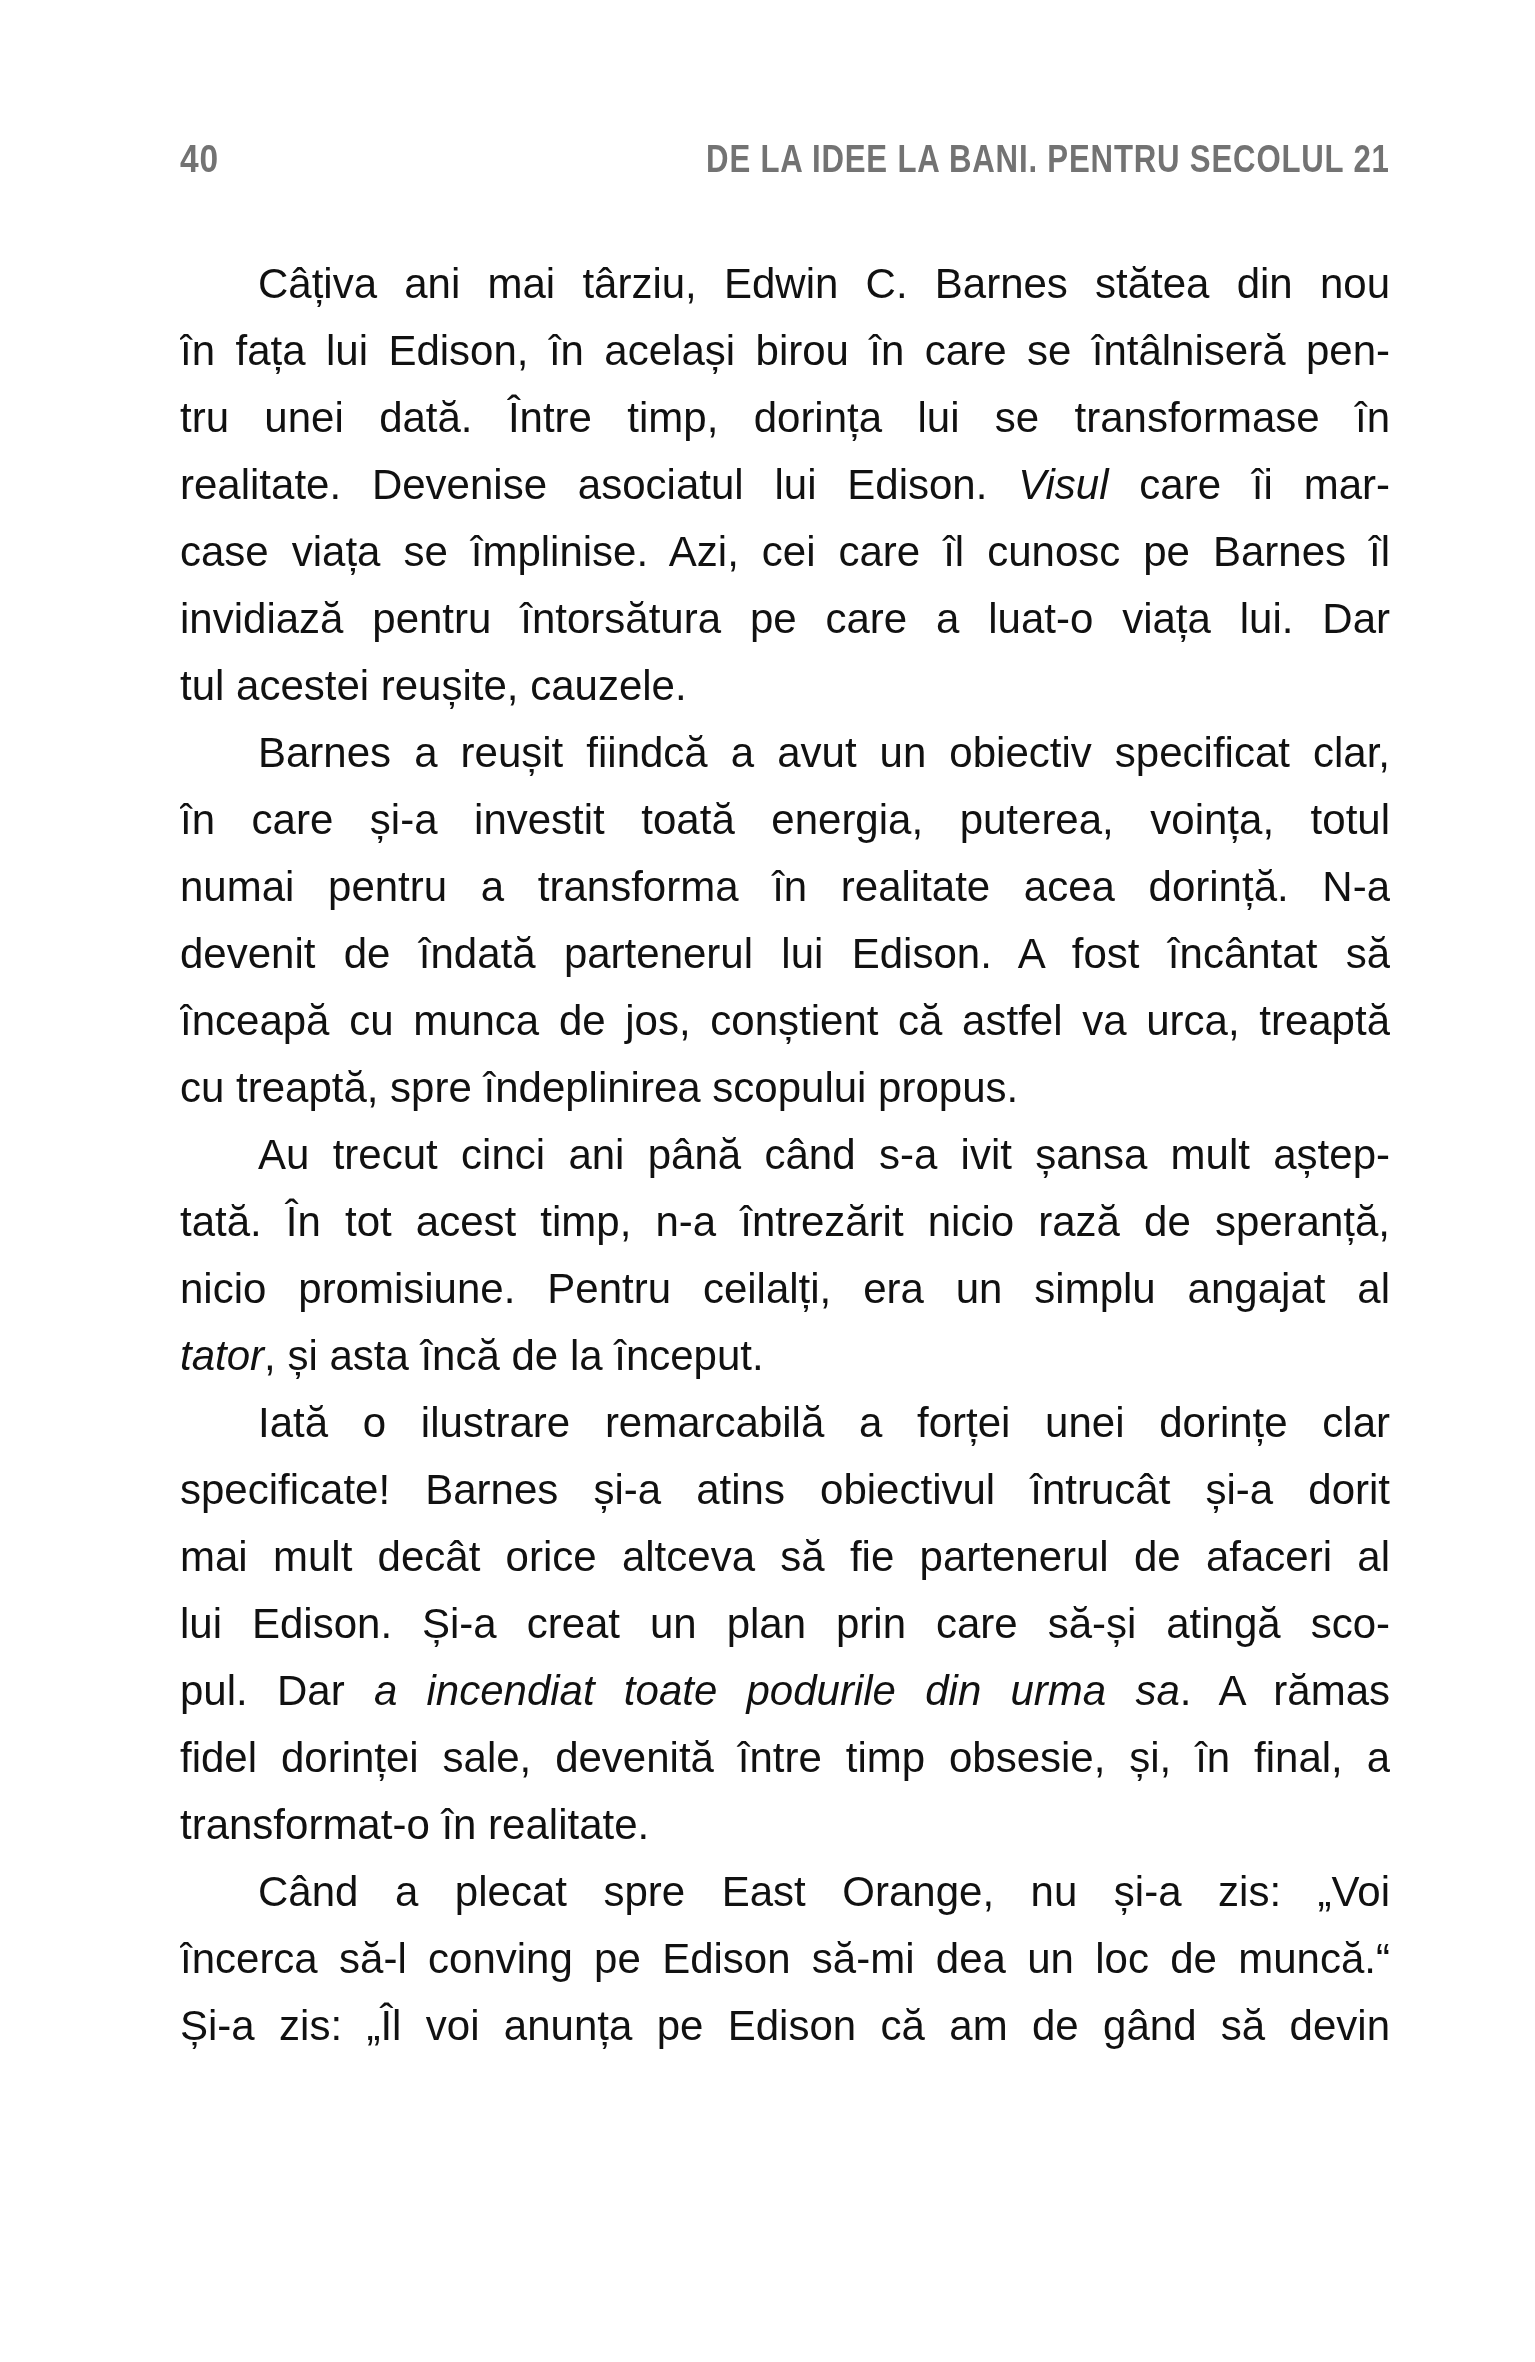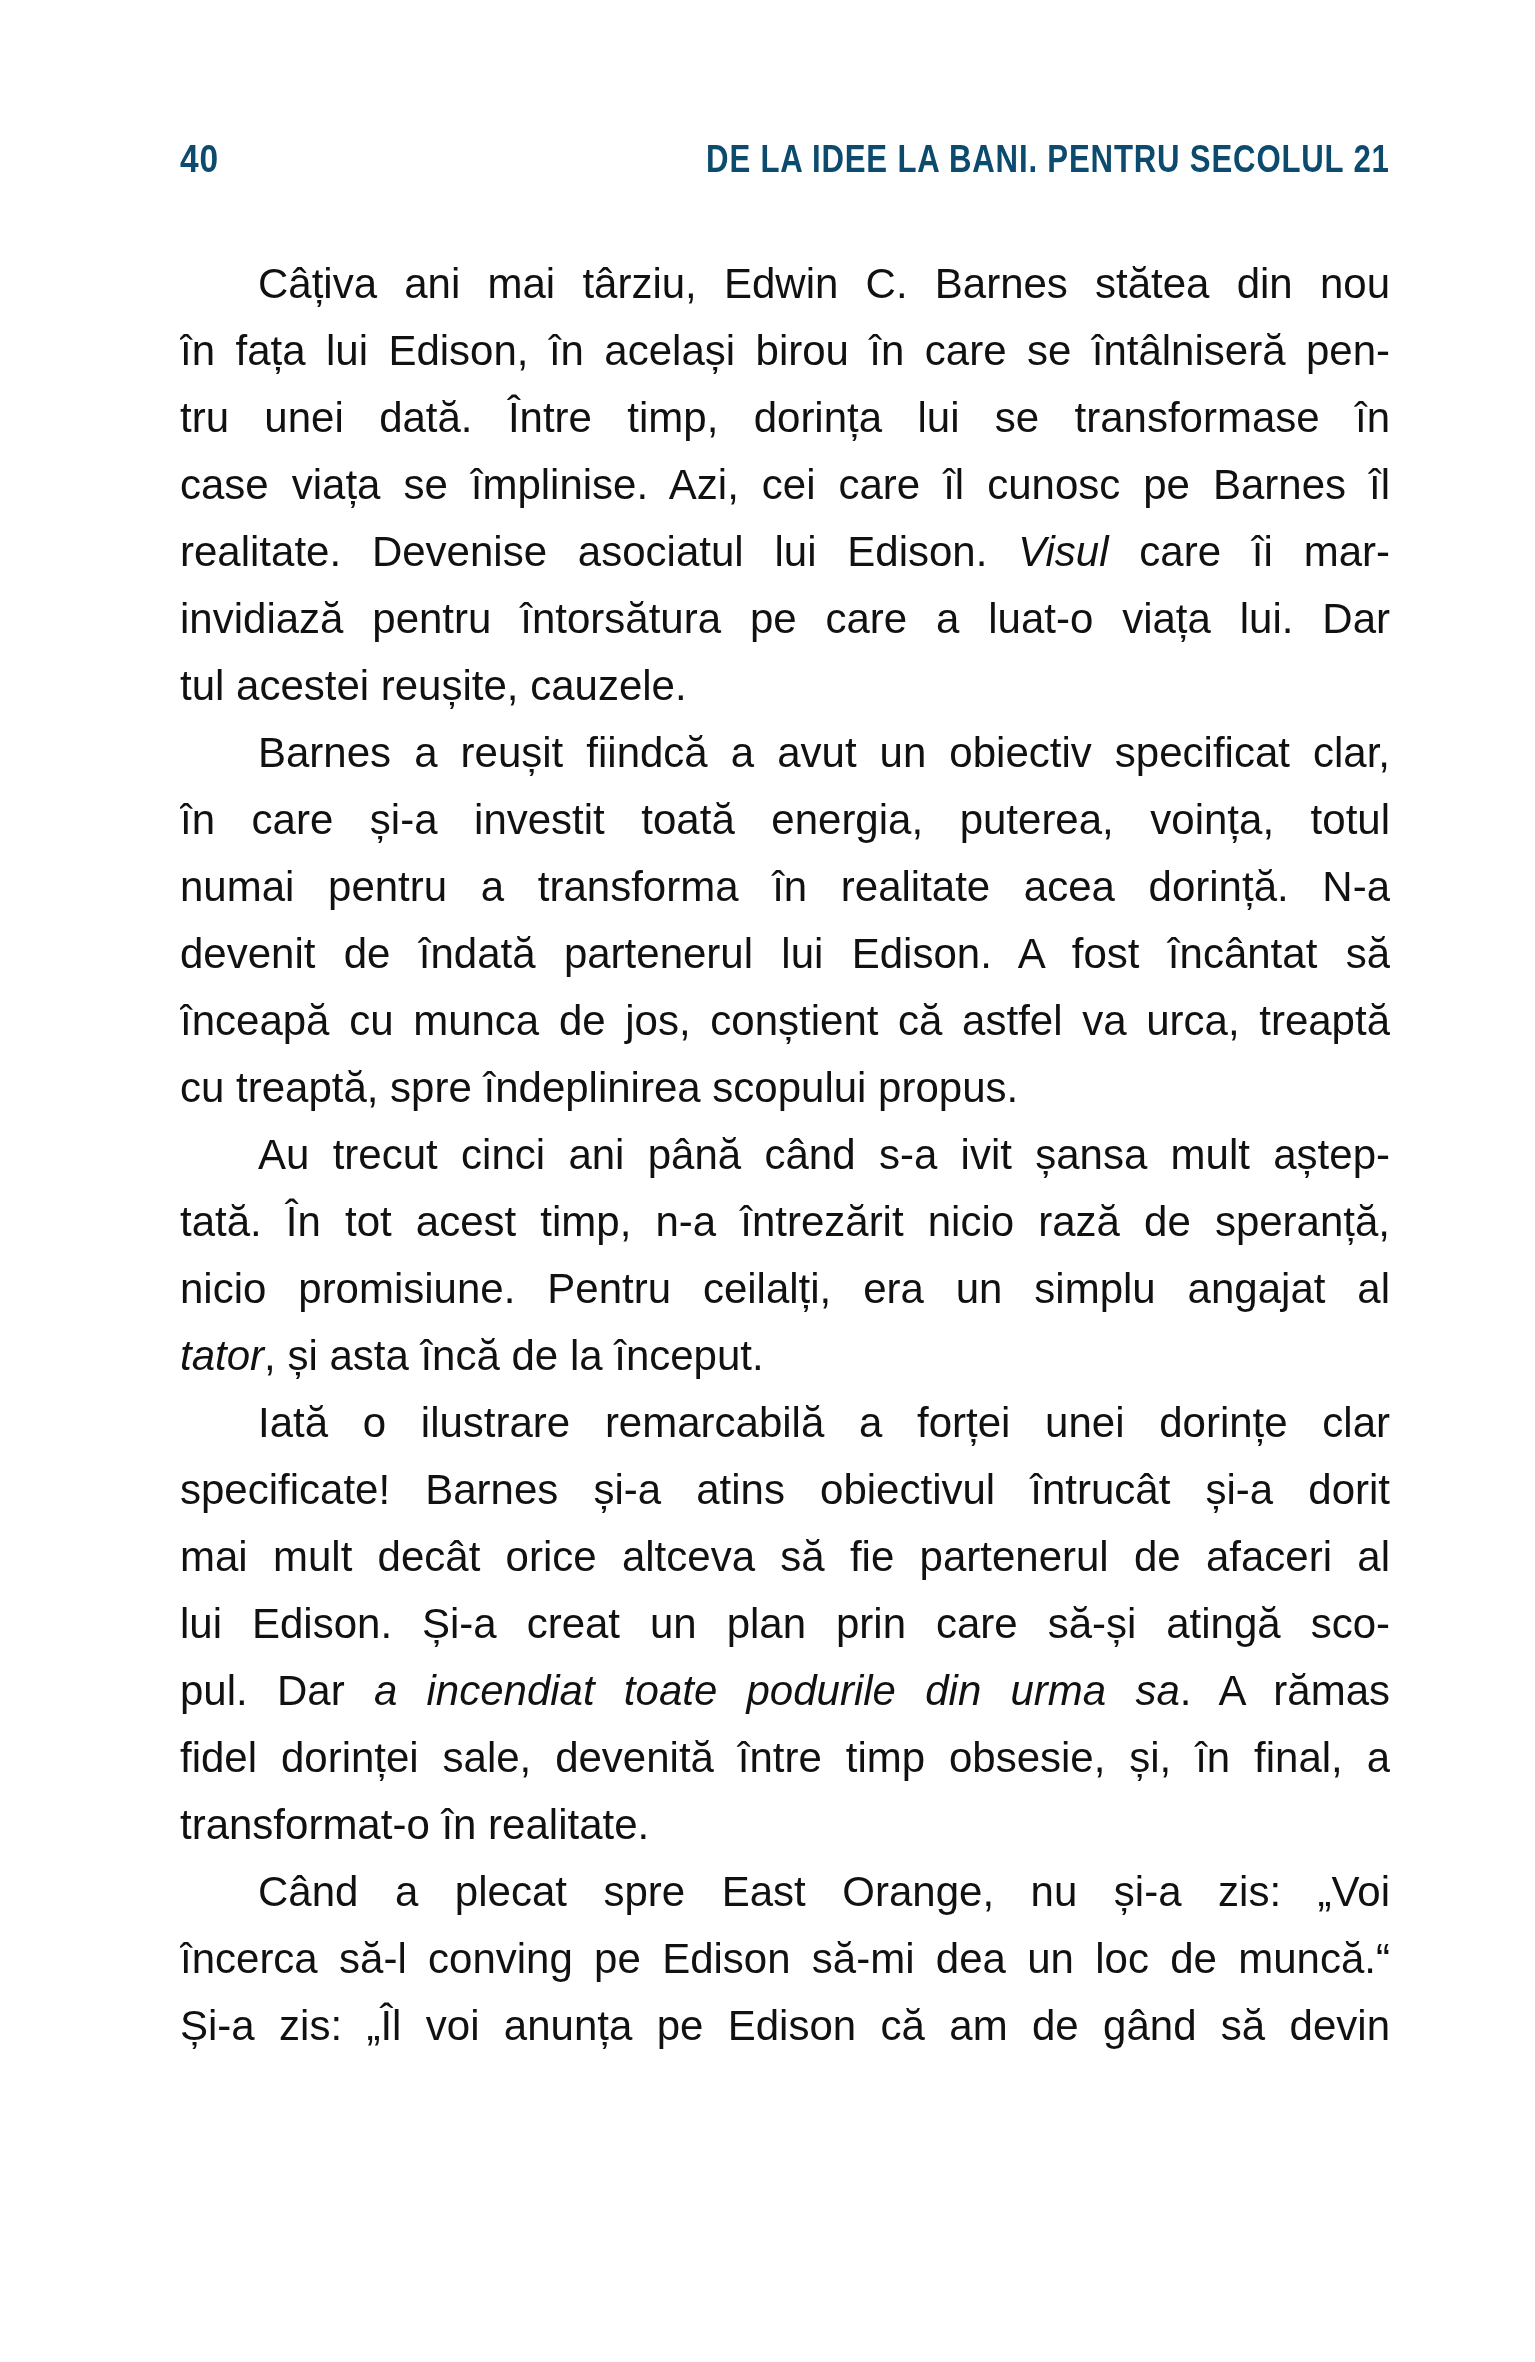--- a/index.html
+++ b/index.html
@@ -14,21 +14,21 @@
     overflow: hidden;
   }
   .running-header {
     margin-left: 180px;
     margin-right: 145px;
     display: flex;
     justify-content: space-between;
     align-items: baseline;
     font-family: "Liberation Sans", sans-serif;
     font-weight: 700;
-    color: #0c4a6e;
+    color: #737373;
     height: 44px;
   }
   .pagenum {
     display: inline-block;
     font-size: 38px;
     transform: scaleX(0.88);
     transform-origin: 0 50%;
     letter-spacing: 1px;
   }
   .runtitle {
@@ -68,22 +68,22 @@
 
 <div class="page">
   <div class="running-header">
     <span class="pagenum">40</span>
     <span class="runtitle">DE LA IDEE LA BANI. PENTRU SECOLUL 21</span>
   </div>
   <div class="body-text" id="body-text">
       <div class="line indent"><span>Câțiva ani mai târziu, Edwin C. Barnes stătea din nou</span></div>
       <div class="line"><span>în fața lui Edison, în același birou în care se întâlniseră pen-</span></div>
       <div class="line"><span>tru unei dată. Între timp, dorința lui se transformase în</span></div>
+      <div class="line"><span>realitate. Devenise asociatul lui Edison. </span><span class="it">Visul</span><span> care îi mar-</span></div>
       <div class="line"><span>case viața se împlinise. Azi, cei care îl cunosc pe Barnes îl</span></div>
-      <div class="line"><span>realitate. Devenise asociatul lui Edison. </span><span class="it">Visul</span><span> care îi mar-</span></div>
       <div class="line"><span>invidiază pentru întorsătura pe care a luat-o viața lui. Dar</span></div>
       <div class="line end"><span>tul acestei reușite, cauzele.</span></div>
       <div class="line indent"><span>Barnes a reușit fiindcă a avut un obiectiv specificat clar,</span></div>
       <div class="line"><span>în care și-a investit toată energia, puterea, voința, totul</span></div>
       <div class="line"><span>numai pentru a transforma în realitate acea dorință. N-a</span></div>
       <div class="line"><span>devenit de îndată partenerul lui Edison. A fost încântat să</span></div>
       <div class="line"><span>înceapă cu munca de jos, conștient că astfel va urca, treaptă</span></div>
       <div class="line end"><span>cu treaptă, spre îndeplinirea scopului propus.</span></div>
       <div class="line indent"><span>Au trecut cinci ani până când s-a ivit șansa mult aștep-</span></div>
       <div class="line"><span>tată. În tot acest timp, n-a întrezărit nicio rază de speranță,</span></div>

